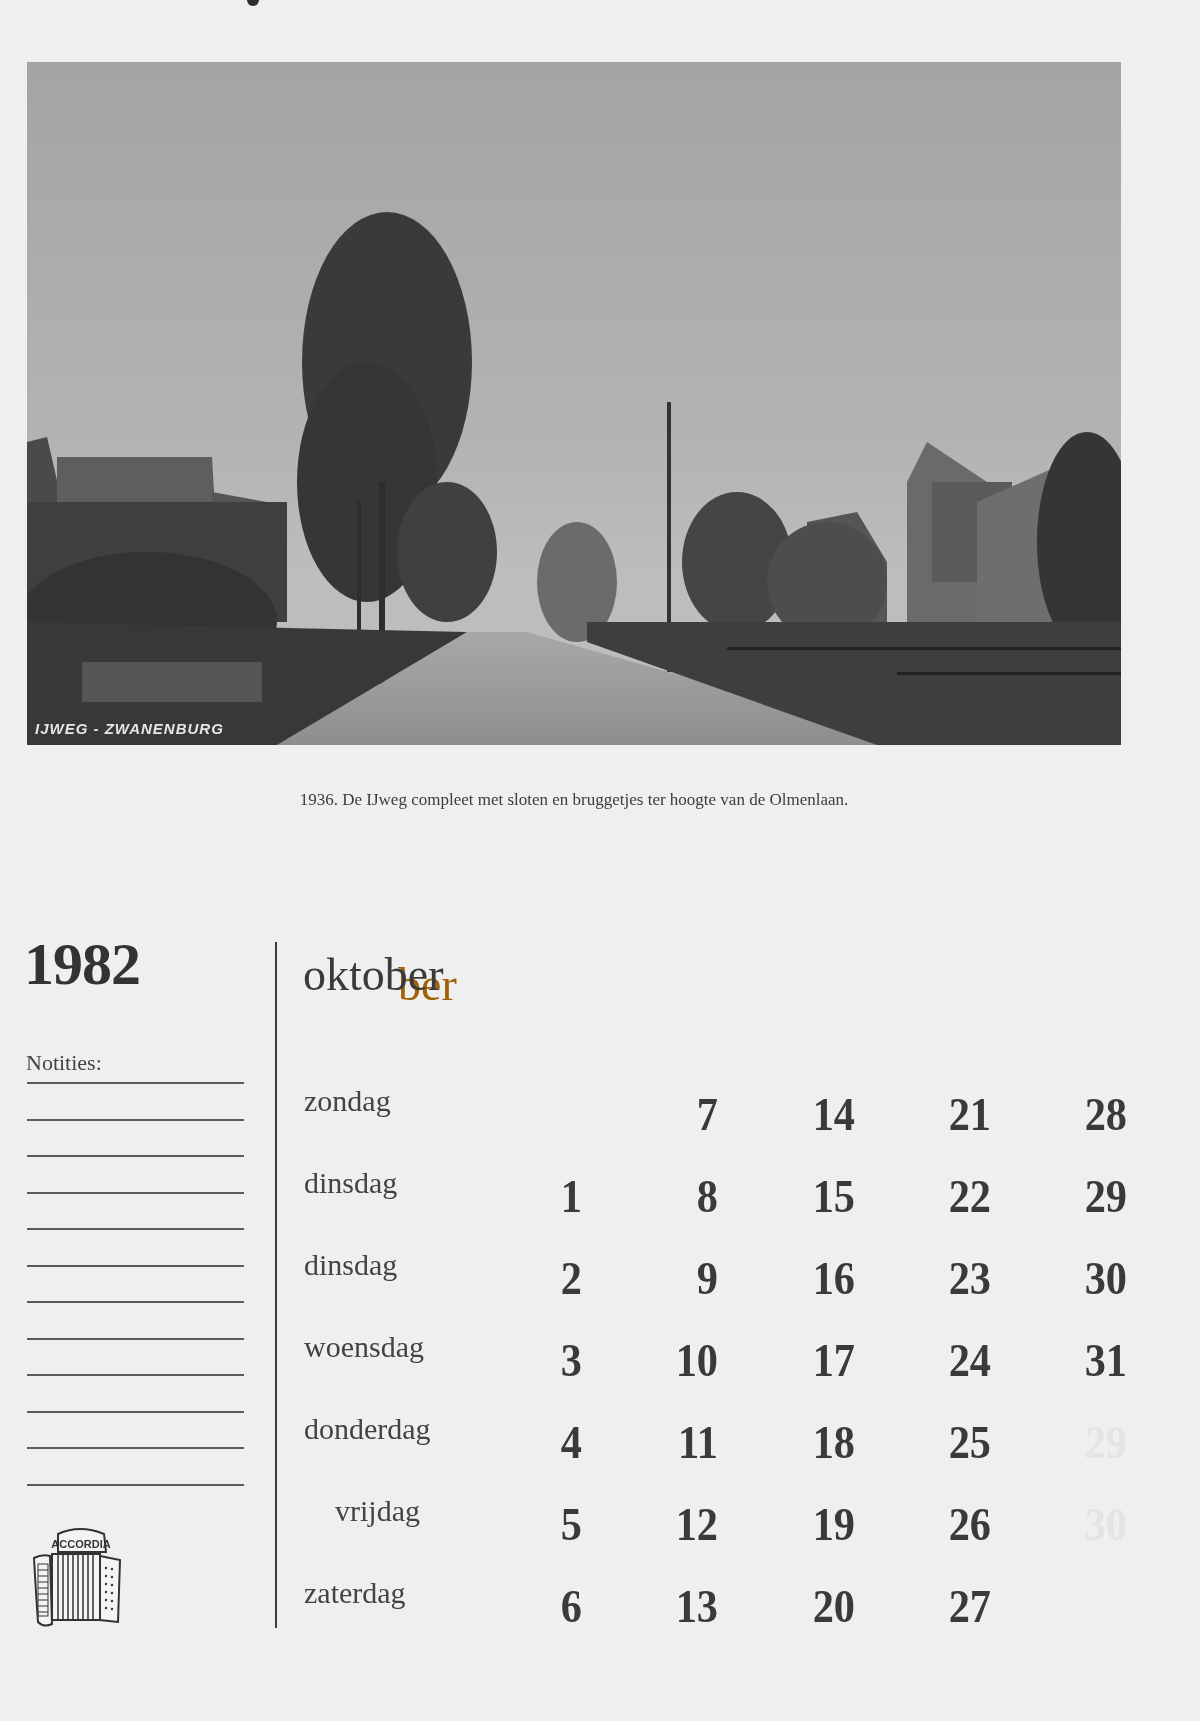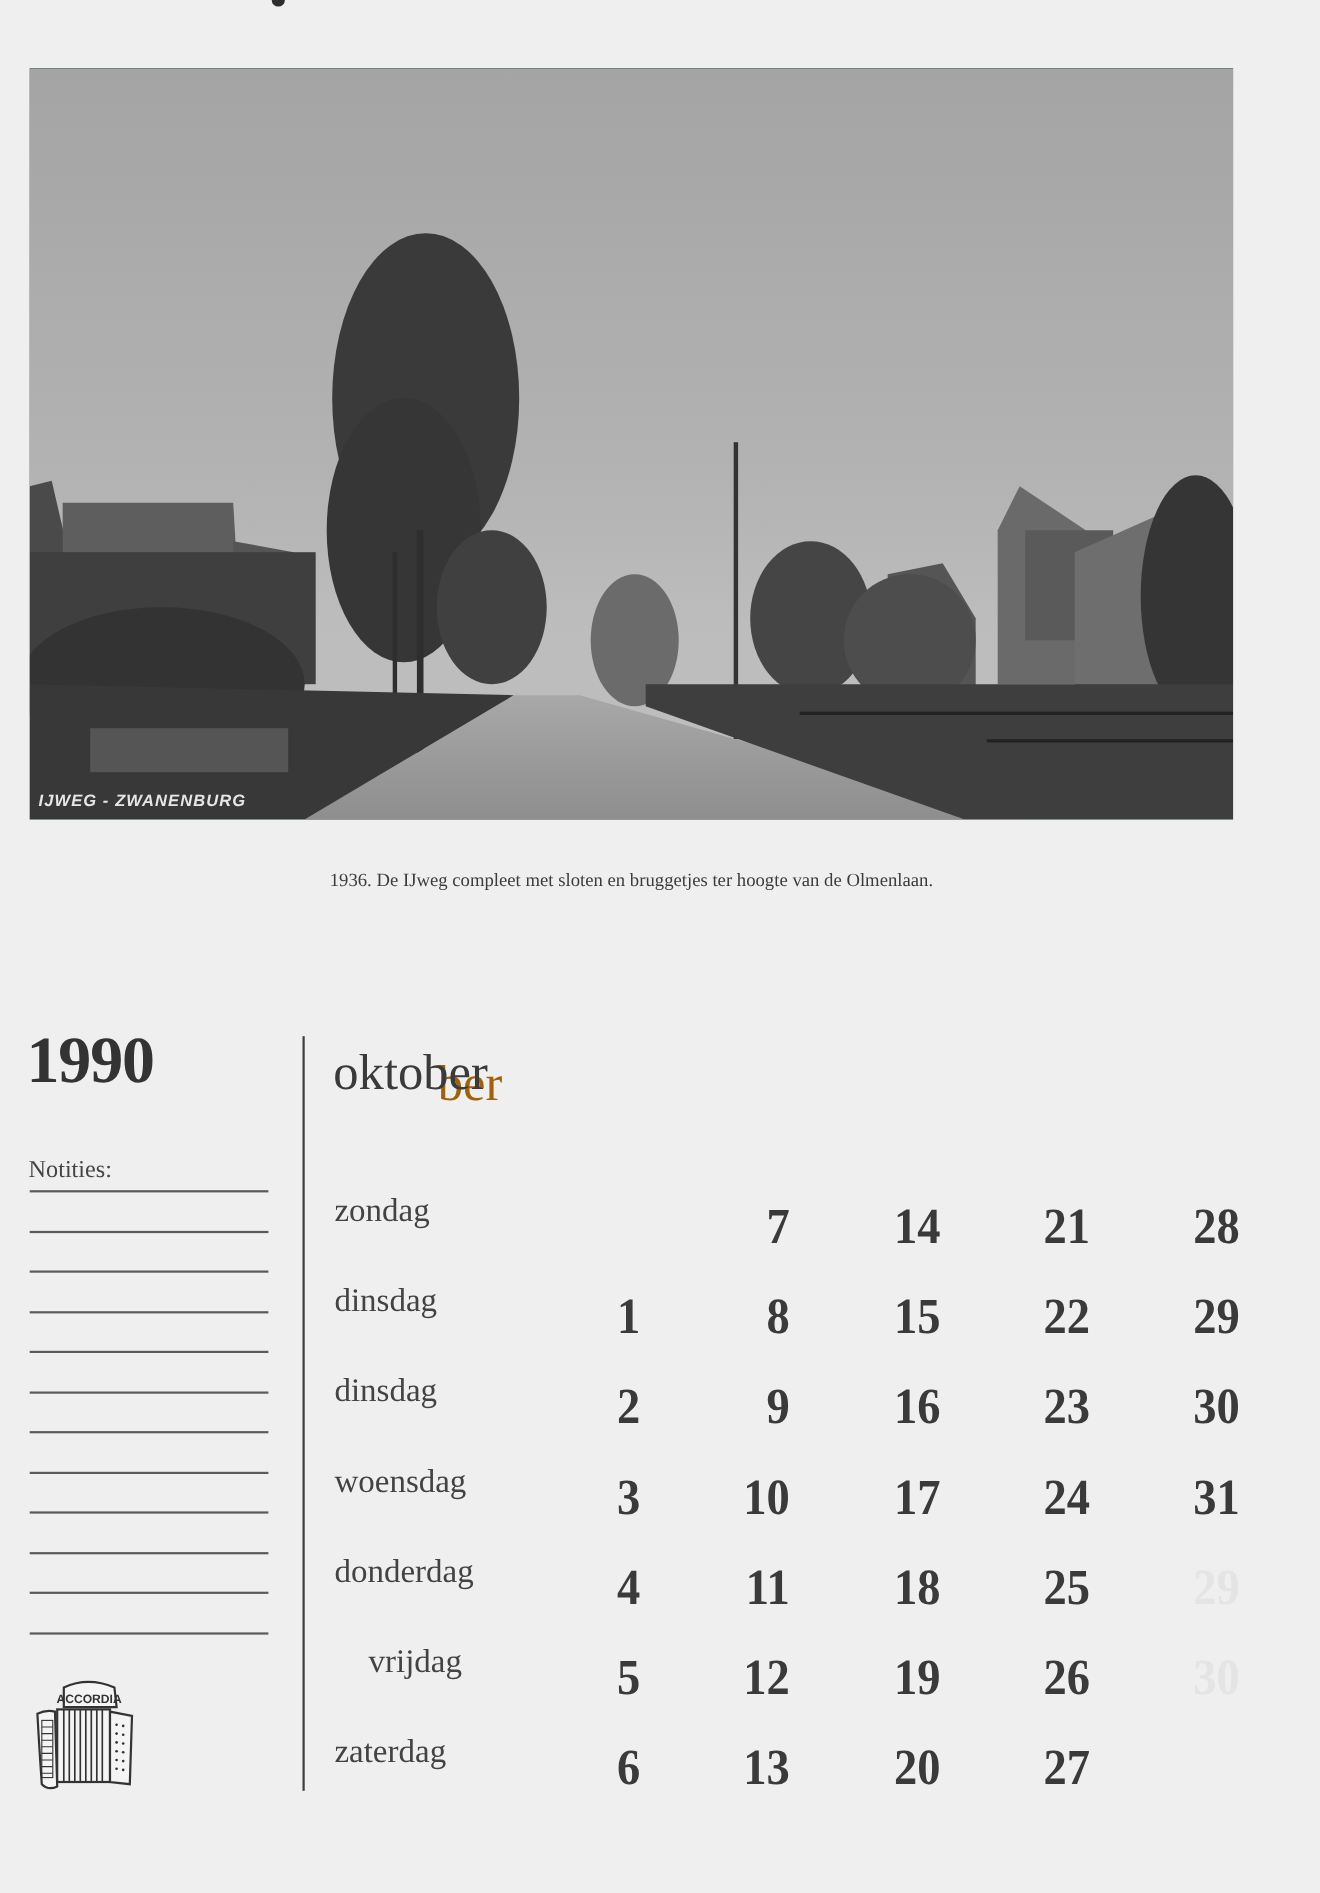--- a/index.html
+++ b/index.html
@@ -8,21 +8,21 @@
     background: #efefef;
     font-family: "Liberation Serif", "DejaVu Serif", serif;
     color: #3a3a3a;
   }
   .hang-hole {
     position: absolute; left: 247px; top: -6px; width: 12px; height: 12px;
     border-radius: 50%; background: #2e2e2e;
   }
   .photo {
     position: absolute; left: 27px; top: 62px; width: 1094px; height: 683px;
-    background: #14532d; overflow: hidden;
+    background: #0f172a; overflow: hidden;
   }
   .photo svg { display: block; width: 100%; height: 100%; }
   .photo-stamp {
     position: absolute; left: 8px; bottom: 8px;
     font-family: "Liberation Sans", "DejaVu Sans", sans-serif;
     font-style: italic; font-weight: bold; font-size: 15px; letter-spacing: 1px;
     color: #e6e6e6;
   }
   .caption {
     position: absolute; left: 0; width: 1148px; top: 790px; text-align: center;
@@ -109,21 +109,21 @@
     <rect x="870" y="610" width="224" height="3" fill="#222"></rect>
 
     <polygon points="0,560 440,570 250,683 0,683" fill="#383838"></polygon>
     <rect x="55" y="600" width="180" height="40" fill="#555"></rect>
   </svg>
   <div class="photo-stamp">IJWEG - ZWANENBURG</div>
 </div>
 
 <div class="caption">1936. De IJweg compleet met sloten en bruggetjes ter hoogte van de Olmenlaan.</div>
 
-<div class="year">1990</div>
+<div class="year">1982</div>
 <div class="notes-label">Notities:</div>
 <div id="notes-lines">
     <div class="notes-line" style="top: 1082px;"></div>
     <div class="notes-line" style="top: 1118.5px;"></div>
     <div class="notes-line" style="top: 1155px;"></div>
     <div class="notes-line" style="top: 1191.5px;"></div>
     <div class="notes-line" style="top: 1228px;"></div>
     <div class="notes-line" style="top: 1264.5px;"></div>
     <div class="notes-line" style="top: 1301px;"></div>
     <div class="notes-line" style="top: 1337.5px;"></div>

